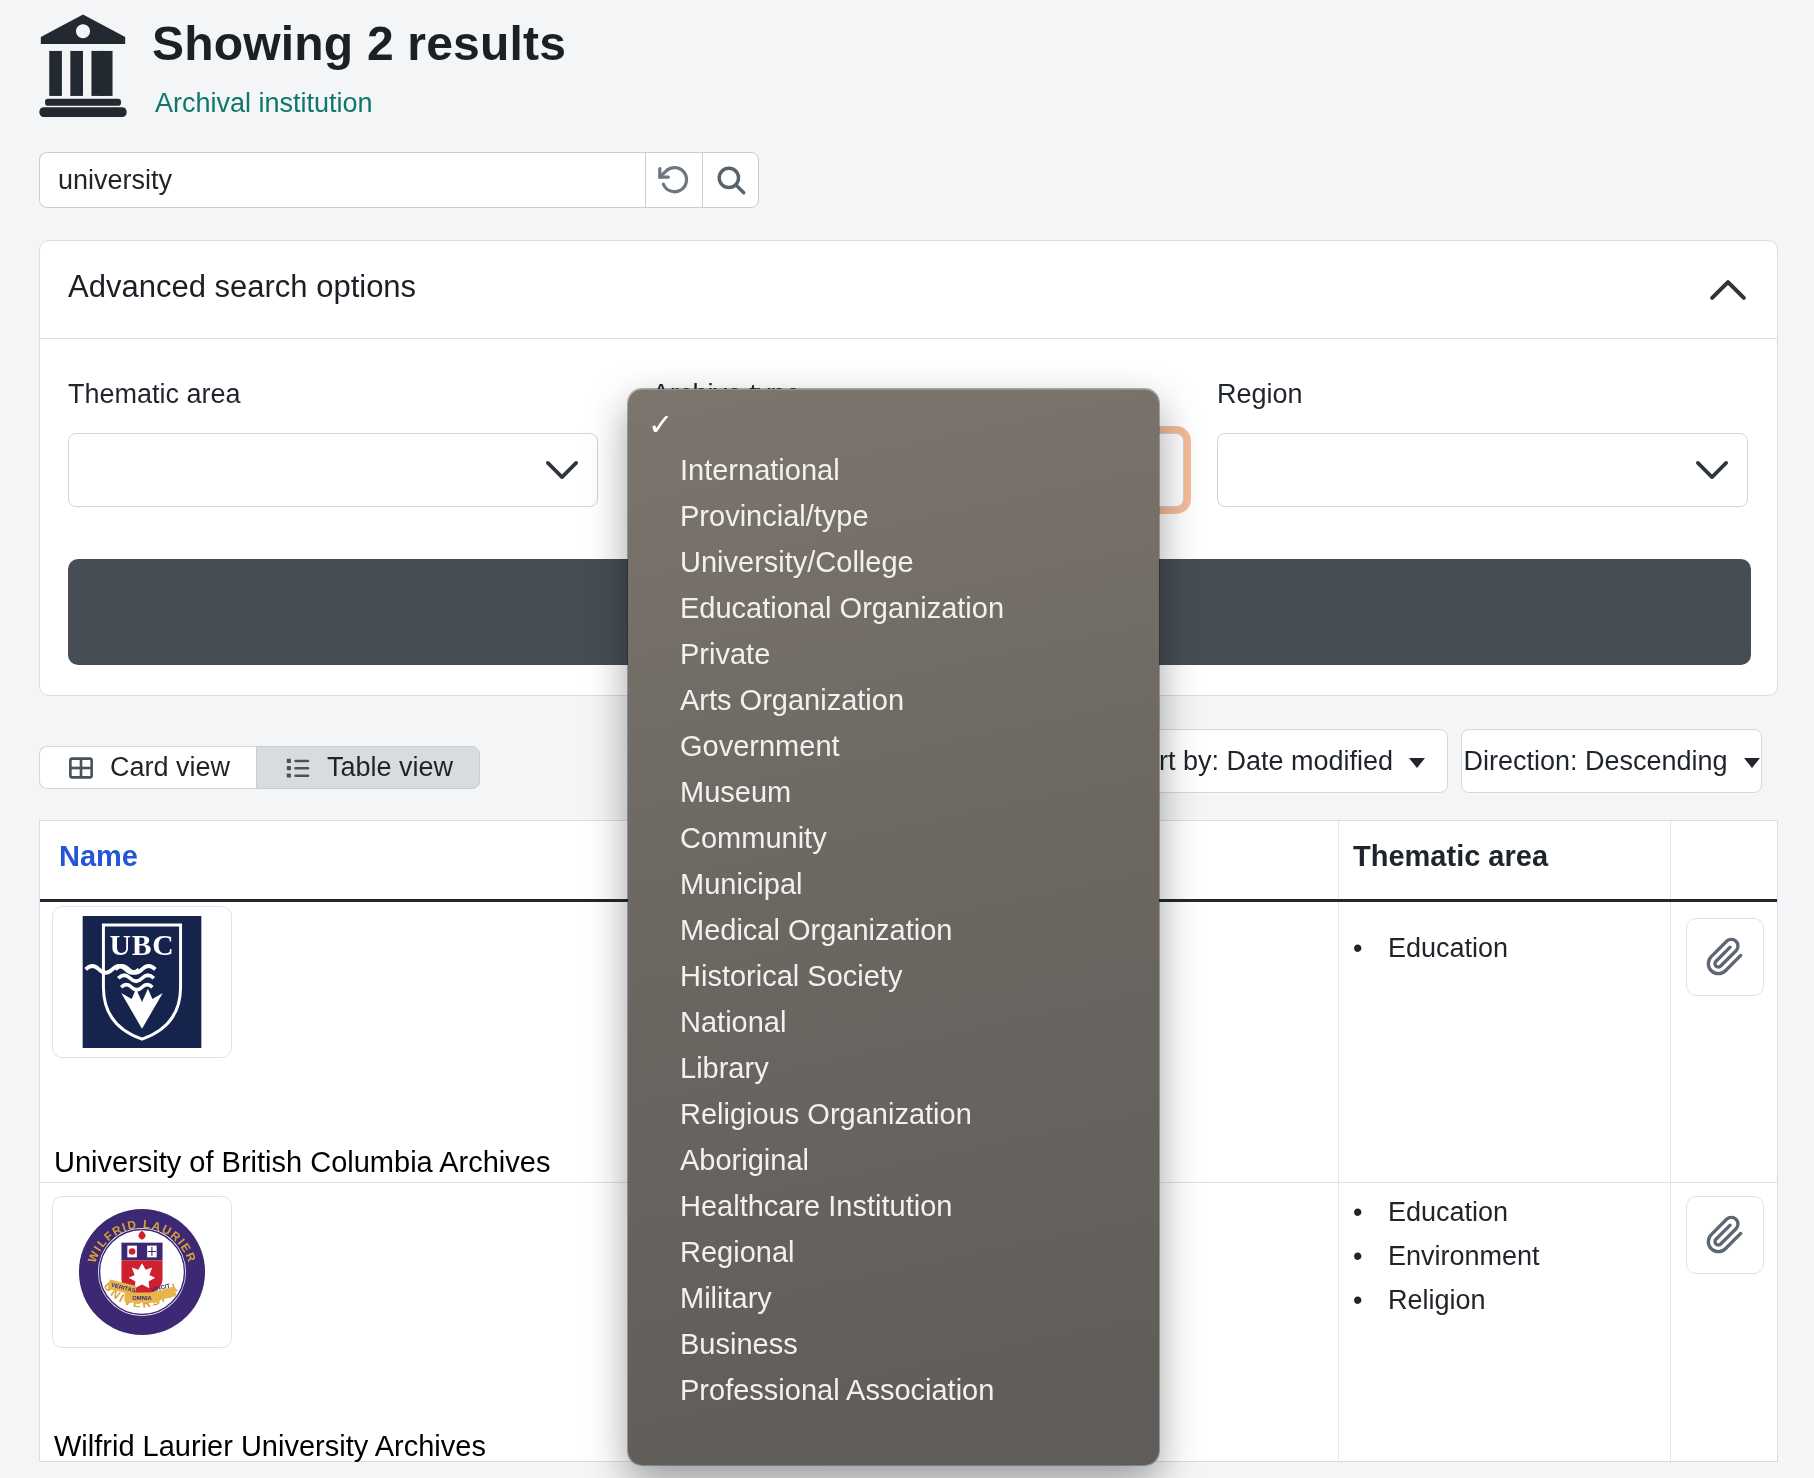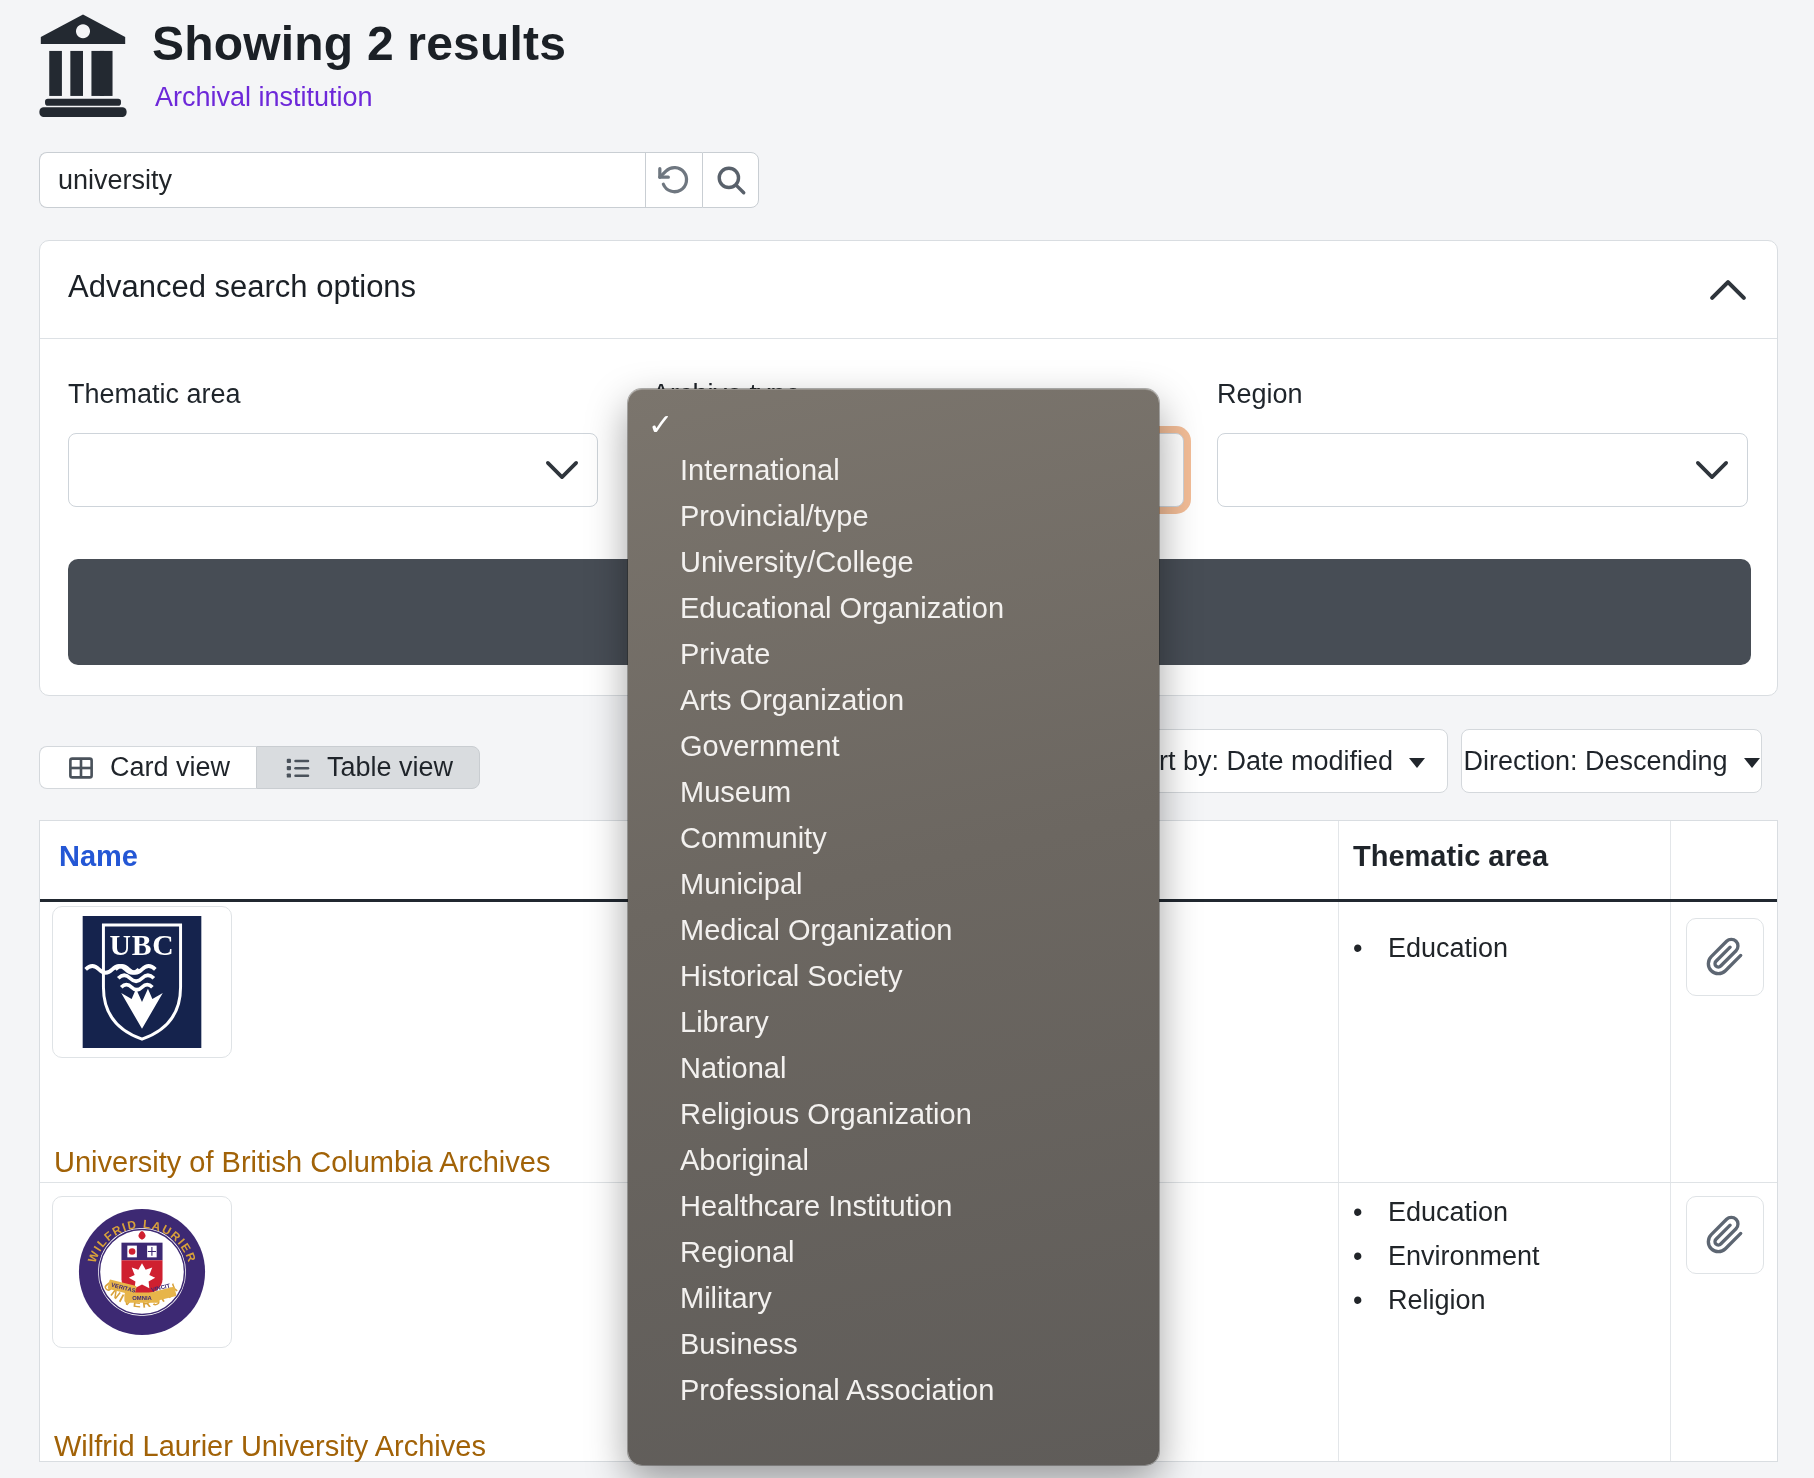--- a/index.html
+++ b/index.html
@@ -6,21 +6,21 @@
   body{
     width:1814px;height:1478px;position:relative;overflow:hidden;
     background:#f4f5f7;
     font-family:"Liberation Sans",sans-serif;
     color:#212529;
   }
   .abs{position:absolute;}
 
   
   .page-title{left:152px;top:16px;font-size:48px;font-weight:600;color:#1b2026;letter-spacing:.2px;}
-  .page-subtitle{left:155px;top:82px;font-size:27px;color:#6d28d9;}
+  .page-subtitle{left:155px;top:88px;font-size:27px;color:#0f766e;}
 
   
   .search-group{left:39px;top:152px;width:720px;height:56px;display:flex;}
   .search-input{
     flex:1;height:100%;box-sizing:border-box;border:1px solid #c9ced3;border-right:none;
     border-radius:8px 0 0 8px;font-size:27px;padding:0 18px;color:#212529;background:#fff;outline:none;
     font-family:"Liberation Sans",sans-serif;
   }
   .search-btn{
     width:57px;height:100%;box-sizing:border-box;background:#fff;border:1px solid #c9ced3;
@@ -67,21 +67,21 @@
   .th-thematic{position:absolute;left:1353px;top:840px;font-size:29px;font-weight:700;color:#1f242a;}
   .thead-underline{position:absolute;left:40px;top:899px;width:1737px;height:3px;background:#212830;}
   .col-border{position:absolute;top:821px;width:1px;height:640px;background:#e3e6e9;}
   .row-sep{position:absolute;left:40px;top:1182px;width:1737px;height:1px;background:#dfe3e6;}
 
   .logo-card{
     position:absolute;left:52px;width:180px;height:152px;background:#fff;border:1px solid #dfe3e6;
     border-radius:10px;box-sizing:border-box;padding:9px;cursor:pointer;
   }
   .logo-card svg{width:100%;height:100%;display:block;}
-  .result-link{position:absolute;left:54px;font-size:29px;color:#a16207;text-decoration:none;cursor:pointer;}
+  .result-link{position:absolute;left:54px;font-size:29px;color:#000000;text-decoration:none;cursor:pointer;}
   .them-item{position:absolute;left:1353px;height:36px;display:flex;align-items:center;font-size:27px;color:#212529;}
   .them-item .dot{width:35px;font-size:27px;color:#212529;}
   .clip-btn{
     position:absolute;left:1686px;width:78px;height:78px;background:#fff;border:1px solid #dfe3e6;
     border-radius:10px;display:flex;align-items:center;justify-content:center;cursor:pointer;
   }
   .region-fragment{position:absolute;left:1149px;top:901px;font-size:27px;color:#212529;z-index:1;}
 
   
   .dropdown{
@@ -330,26 +330,26 @@
   <div class="dd-row">
       <span class="dd-label">Municipal</span>
     </div>
   <div class="dd-row">
       <span class="dd-label">Medical Organization</span>
     </div>
   <div class="dd-row">
       <span class="dd-label">Historical Society</span>
     </div>
   <div class="dd-row">
+      <span class="dd-label">National</span>
+    </div>
+  <div class="dd-row">
       <span class="dd-label">Library</span>
     </div>
   <div class="dd-row">
-      <span class="dd-label">National</span>
-    </div>
-  <div class="dd-row">
       <span class="dd-label">Religious Organization</span>
     </div>
   <div class="dd-row">
       <span class="dd-label">Aboriginal</span>
     </div>
   <div class="dd-row">
       <span class="dd-label">Healthcare Institution</span>
     </div>
   <div class="dd-row">
       <span class="dd-label">Regional</span>

